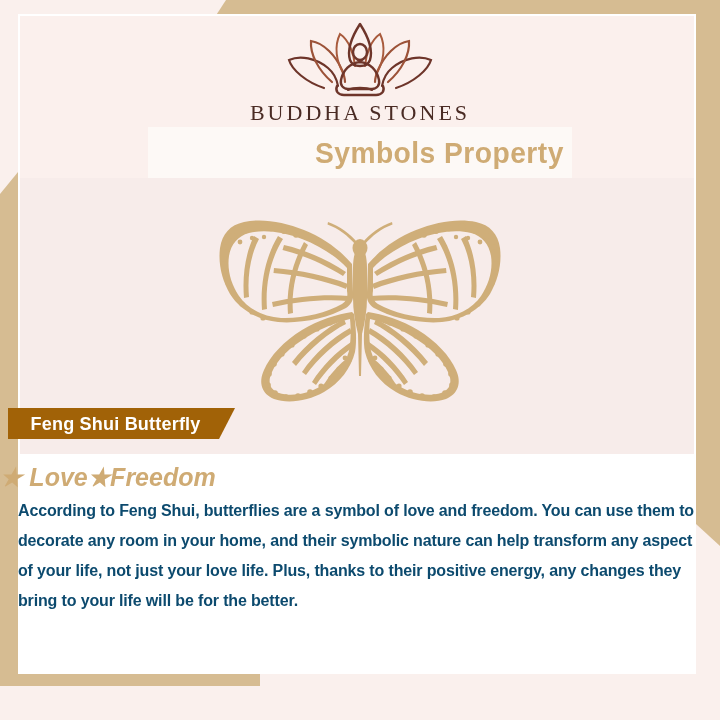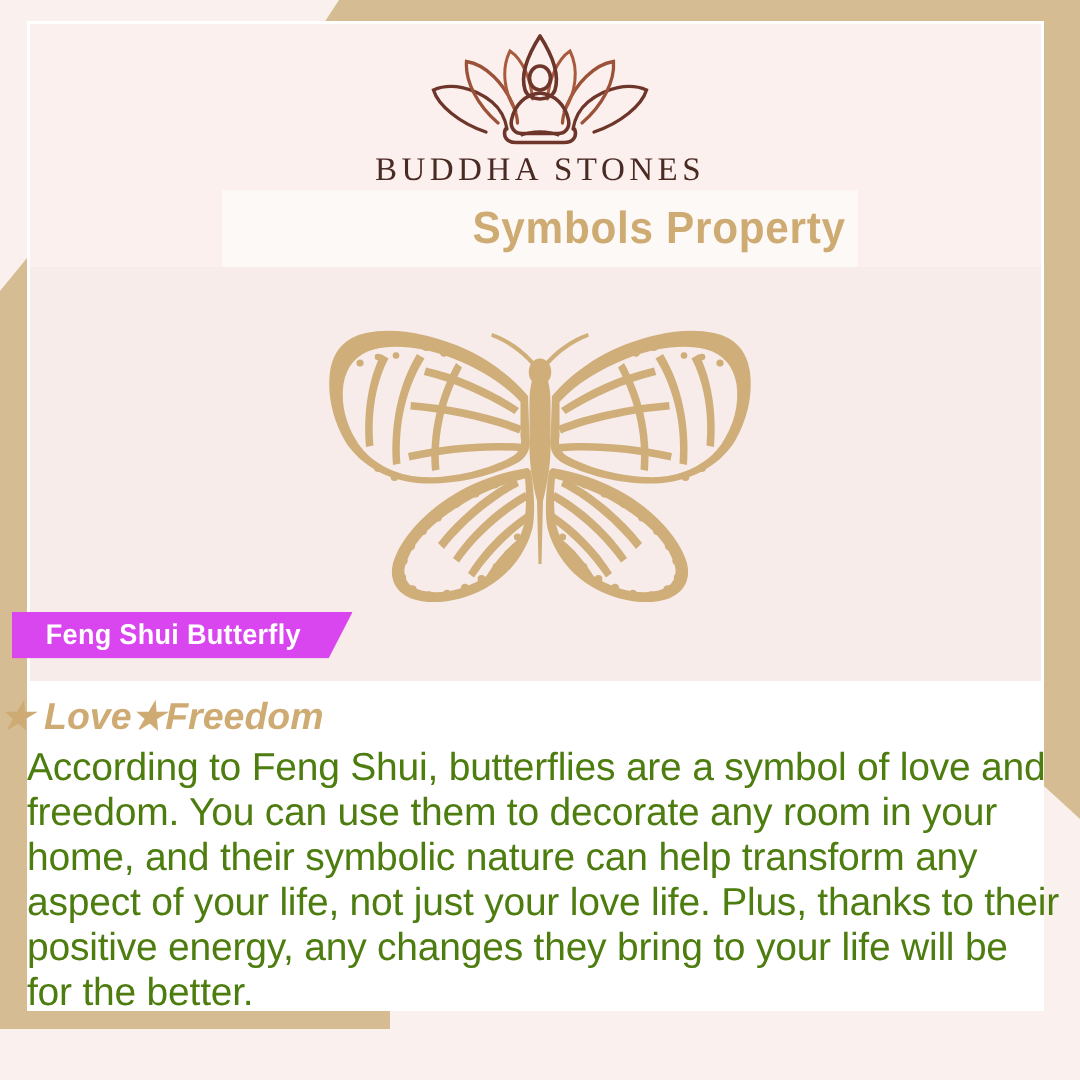--- a/index.html
+++ b/index.html
@@ -161,21 +161,21 @@
 
   
   .ribbon {
     position: absolute;
     left: 8px;
     top: 408px;
     height: 31px;
     padding: 0 30px 0 18px;
     display: flex;
     align-items: center;
-    background: #d946ef;
+    background: #a16207;
     clip-path: polygon(0 0, 100% 0, calc(100% - 16px) 100%, 0 100%);
     z-index: 7;
   }
   .ribbon-text {
     color: #ffffff;
     font-family: "Liberation Sans Narrow", "Liberation Sans", sans-serif;
     font-size: 19px;
     font-weight: bold;
     letter-spacing: 0.2px;
     transform: scaleX(0.95);
@@ -196,24 +196,24 @@
     font-style: italic;
   }
 
   
   .body-copy {
     position: absolute;
     left: 18px;
     top: 496px;
     width: 690px;
     font-family: "Liberation Sans", sans-serif;
-    font-size: 26px;
-    font-weight: normal;
+    font-size: 16px;
+    font-weight: bold;
     line-height: 30px;
-    color: #4d7c0f;
+    color: #0c4a6e;
     letter-spacing: -0.15px;
     z-index: 5;
   }
 </style>
 </head>
 <body>
 
 <div id="page">
 
   <div class="frame-top"></div>

